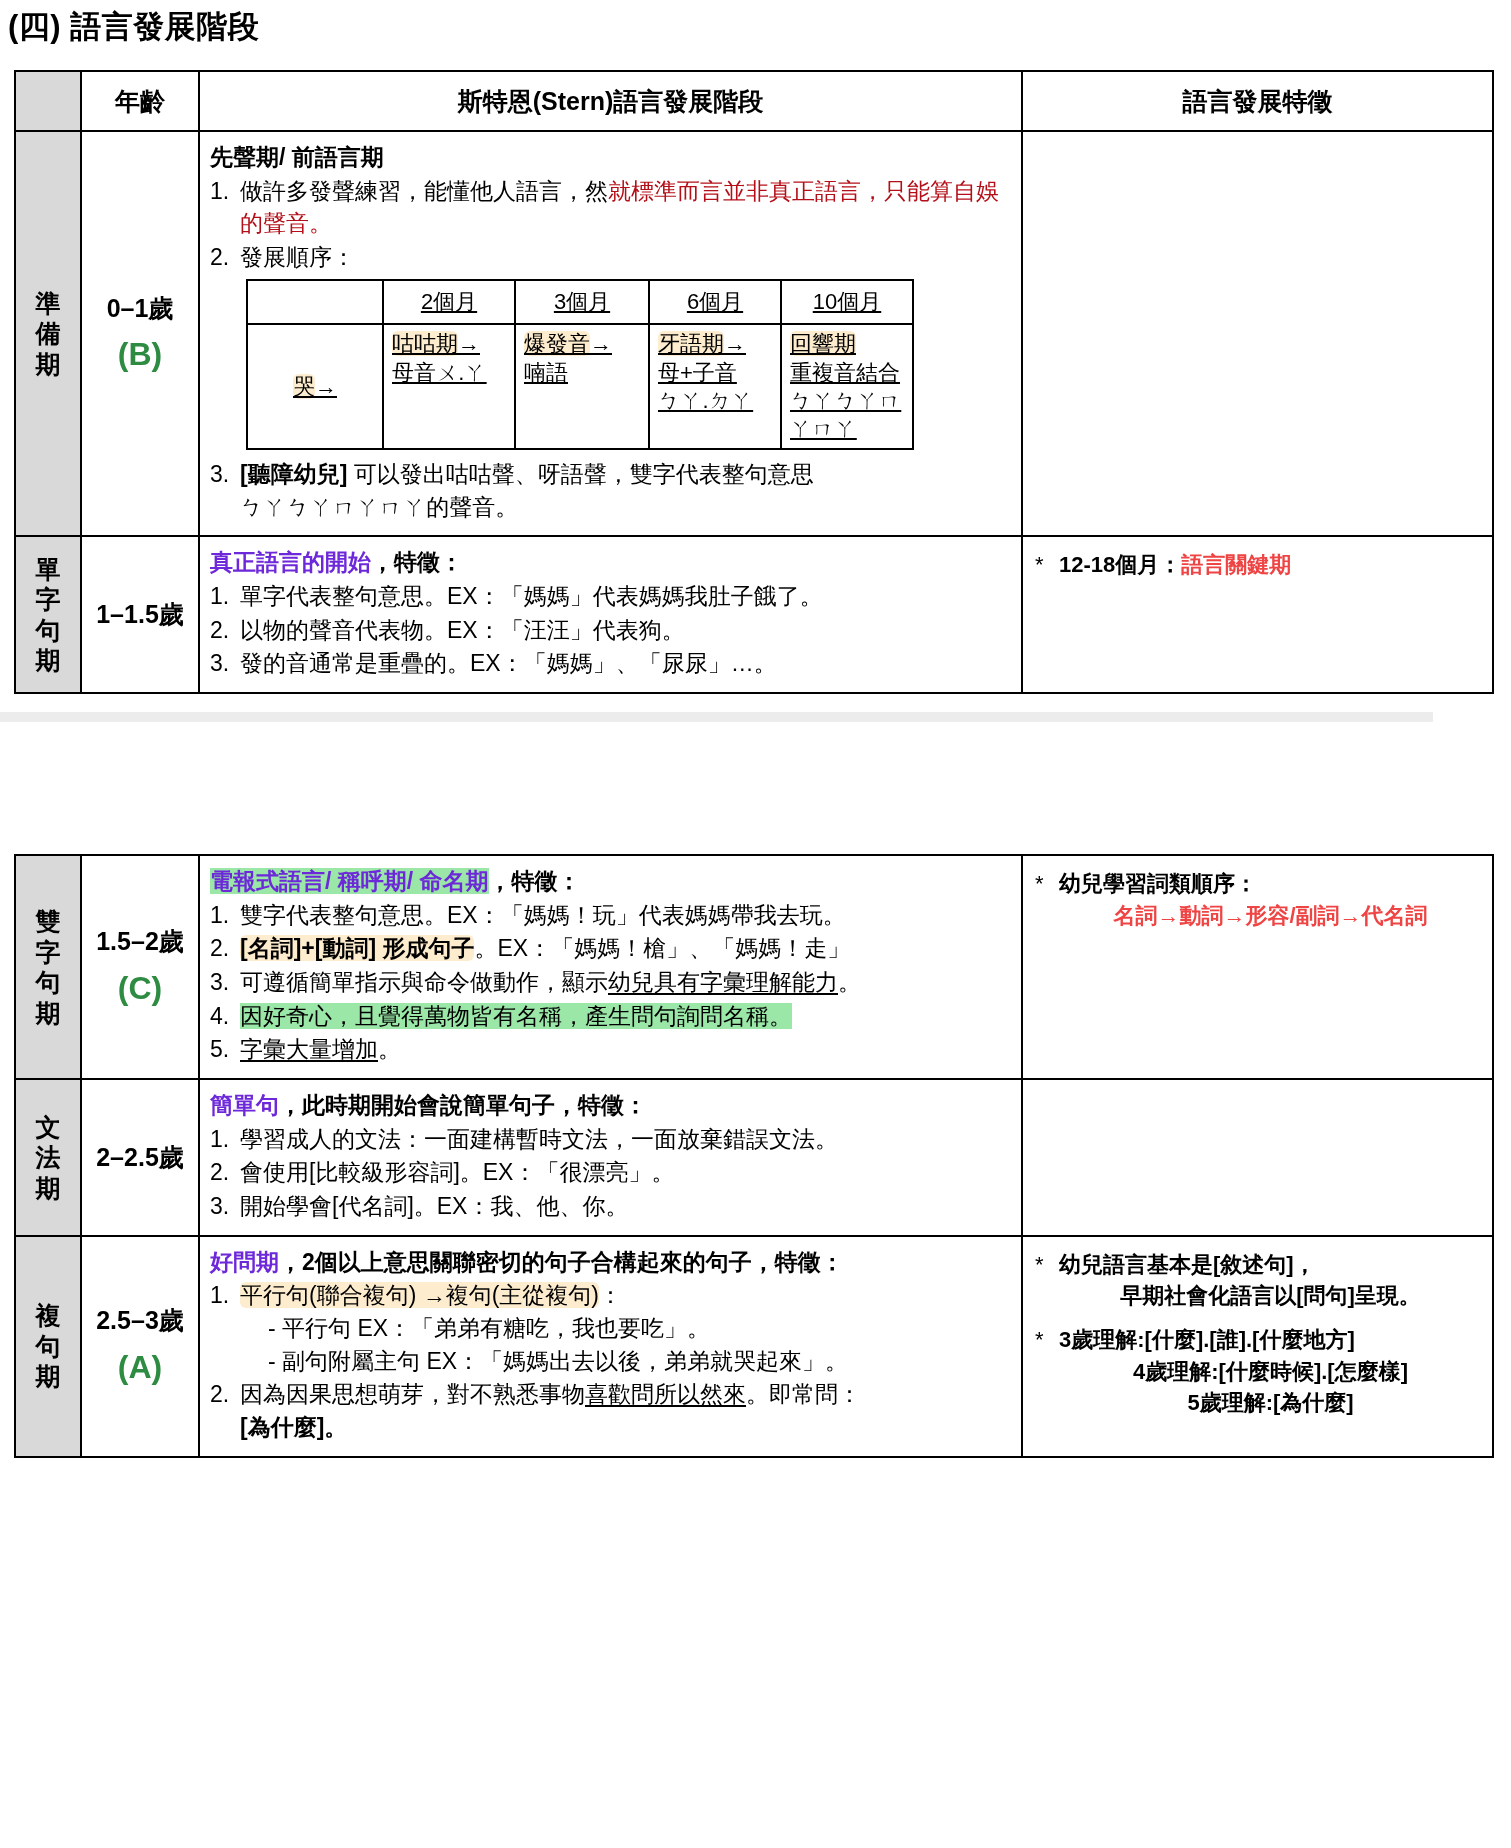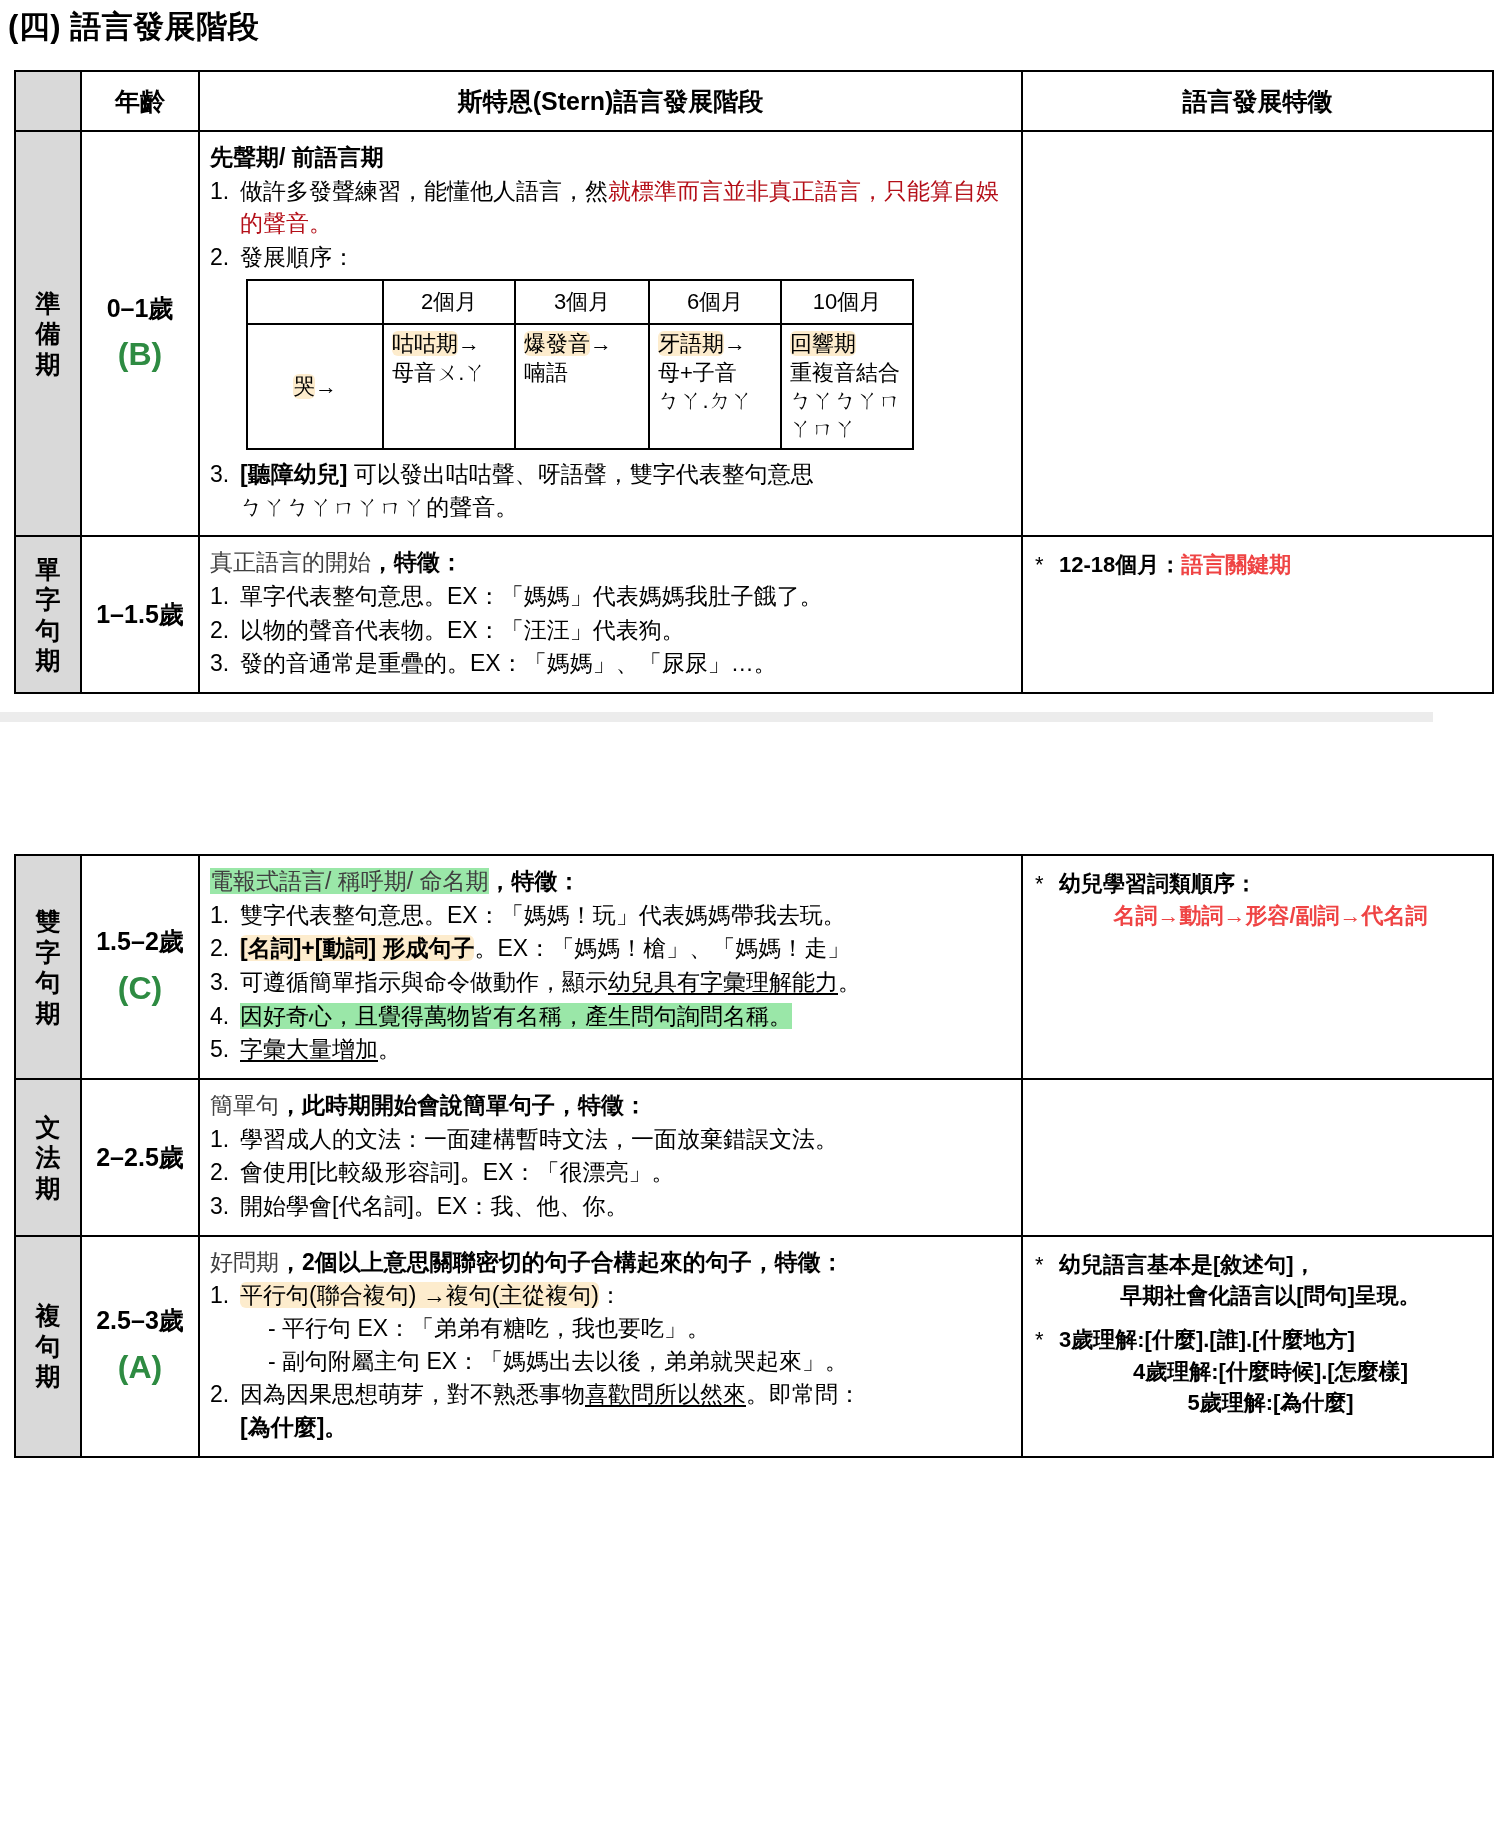--- a/index.html
+++ b/index.html
@@ -90,22 +90,22 @@
     font-size: 23px;
     line-height: 1.42;
   }
   .feat {
     padding: 12px 10px 10px 12px !important;
     font-size: 22px;
     line-height: 1.44;
   }
 
   .title-red {
-    color: #404040;
-    font-weight: normal;
+    color: #6d28d9;
+    font-weight: bold;
   }
   .bold { font-weight: bold; }
   .red { color: #b40f18; }
   .purple { color: #ef4444; font-weight: bold; }
   .hl-yellow { background: #fdeccd; border-radius: 6px; }
   .hl-green  { background: #9ae7a8; }
   .ul { text-decoration: underline; text-decoration-thickness: 1.5px; text-underline-offset: 3px; }
 
   ol.nums { list-style: none; margin: 0; padding: 0; }
   ol.nums > li {
@@ -118,20 +118,21 @@
     left: 0; top: 0;
   }
   .sub { padding-left: 28px; display: block; }
 
   
   table.months {
     border-collapse: collapse;
     table-layout: fixed;
     margin: 6px 0 8px 6px;
     width: 666px;
+    text-decoration: underline;
   }
   table.months td {
     border: 2px solid #000;
     font-size: 22px;
     line-height: 1.28;
     padding: 5px 8px;
     vertical-align: top;
   }
   table.months td.mhead {
     text-align: center;

